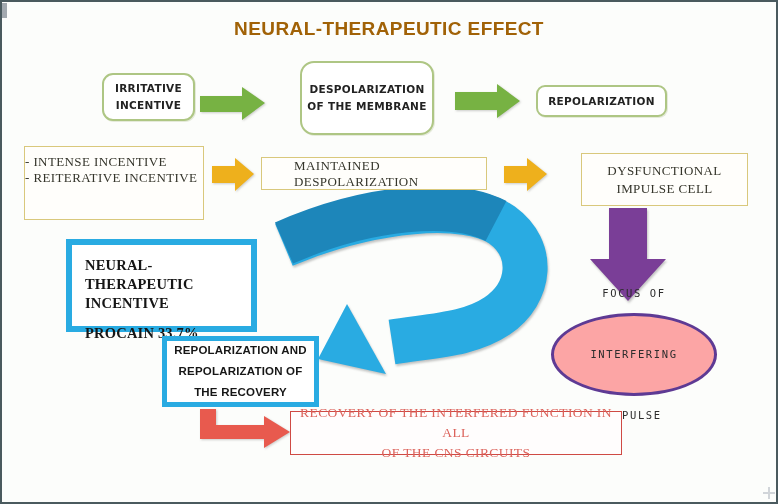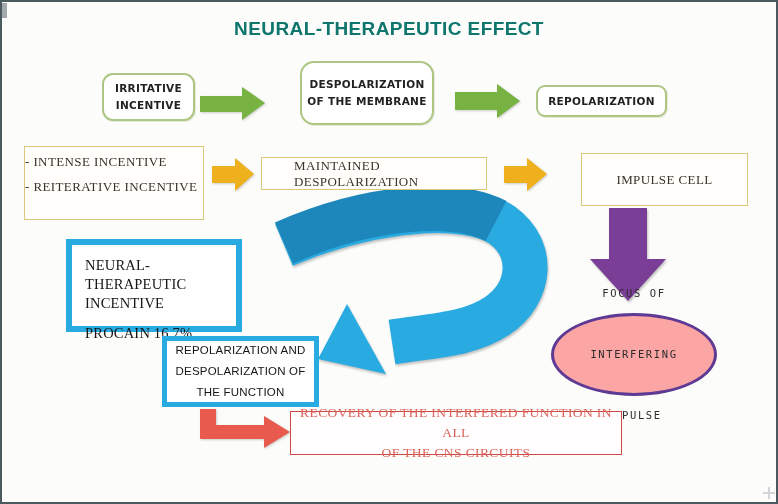--- a/index.html
+++ b/index.html
@@ -4,63 +4,63 @@
 <style>
   html,body{margin:0;padding:0;background:#e9e9e9;}
   .canvas{
     position:relative;width:774px;height:500px;margin:0;
     background:#fcfdfb;border:2px solid #4a5a5e;overflow:hidden;
     font-family:"Liberation Sans",sans-serif;
   }
   .abs{position:absolute;box-sizing:border-box;}
   .title{
     left:0;top:16px;width:100%;text-align:center;
-    font-size:19px;font-weight:bold;letter-spacing:.4px;color:#0f766e;
+    font-size:19px;font-weight:bold;letter-spacing:.4px;color:#a16207;
     font-family:"Liberation Sans",sans-serif;
   }
   
   .gbox{
     border:2px solid #aec684;border-radius:11px;background:#fff;
     display:flex;flex-direction:column;justify-content:center;align-items:center;
     font-family:"DejaVu Sans",sans-serif;font-weight:bold;font-size:10.5px;
     color:#222;letter-spacing:.3px;line-height:1.6;text-align:center;
     box-shadow:1px 1px 0 rgba(160,180,120,.25);
   }
   .g1{left:100px;top:71px;width:93px;height:48px;}
-  .g2{left:298px;top:59px;width:134px;height:64px;border-radius:14px;}
+  .g2{left:298px;top:59px;width:134px;height:74px;border-radius:14px;}
   .g3{left:534px;top:83px;width:131px;height:32px;border-radius:9px;}
   
   .ybox{
     border:1.5px solid #d9c87c;background:#fffefb;color:#35352b;
     font-family:"Liberation Serif",serif;font-size:13px;letter-spacing:.4px;
   }
   .y1{left:22px;top:144px;width:180px;height:74px;padding:7px 4px 0 0;line-height:1.25;}
-  .y1 .item2{margin-top:9px;font-family:Liberation Serif, serif;}
+  .y1 .item2{font-family:Liberation Serif, serif;}
   .y2{left:259px;top:155px;width:226px;height:33px;display:flex;align-items:center;justify-content:center;padding-left:32px;}
   .y3{left:579px;top:151px;width:167px;height:53px;display:flex;flex-direction:column;align-items:center;justify-content:center;line-height:1.35;text-align:center;}
   
   .ellipse{
     left:549px;top:311px;width:166px;height:83px;border:3px solid #5e3a94;border-radius:50%;
     background:#fca5a5;display:flex;flex-direction:column;align-items:center;justify-content:center;
     font-family:"DejaVu Sans Mono",monospace;font-size:10.5px;letter-spacing:1.6px;
     color:#2d2d2d;line-height:1.65;text-align:center;gap:44px;
   }
   
   .bbox{background:#fff;border-style:solid;border-color:#29abe2;color:#161616;}
   .b1{
-    left:64px;top:237px;width:176px;height:93px;border-width:6px;
+    left:64px;top:237px;width:191px;height:93px;border-width:6px;
     padding:11px 6px 0 13px;
-    font-family:"Liberation Serif",serif;font-weight:normal;font-size:14.5px;
+    font-family:"Liberation Serif",serif;font-weight:bold;font-size:14.5px;
     letter-spacing:.2px;line-height:1.3;
   }
   .b1 .procain{margin-top:11px;}
   .b2{
     left:160px;top:334px;width:157px;height:71px;border-width:5px;
     display:flex;flex-direction:column;align-items:center;justify-content:center;
-    font-family:"Liberation Sans",sans-serif;font-weight:normal;font-size:11.5px;
+    font-family:"Liberation Sans",sans-serif;font-weight:bold;font-size:11.5px;
     line-height:1.8;letter-spacing:.2px;text-align:center;
   }
   
   .rbox{
     left:288px;top:409px;width:332px;height:44px;border:1.5px solid #cf4a44;background:#fffdfd;
     display:flex;flex-direction:column;align-items:center;justify-content:center;
     font-family:"Liberation Serif",serif;font-size:13.5px;color:#dc625b;
     letter-spacing:.4px;line-height:1.5;text-align:center;
   }
   svg.arrows{position:absolute;left:0;top:0;width:774px;height:500px;pointer-events:none;}
@@ -111,38 +111,39 @@
   </div>
 
   <div class="abs ybox y1">
     <div>- INTENSE INCENTIVE</div>
     <div class="item2">- REITERATIVE INCENTIVE</div>
   </div>
   <div class="abs ybox y2">
     <span>MAINTAINED DESPOLARIZATION</span>
   </div>
   <div class="abs ybox y3">
+    <span>DYSFUNCTIONAL</span>
     <span>IMPULSE CELL</span>
   </div>
 
   <div class="abs ellipse">
     <span>FOCUS OF</span>
     <span>INTERFERING</span>
     <span>IMPULSE</span>
   </div>
 
   <div class="abs bbox b1">
     <div>NEURAL-THERAPEUTIC</div>
     <div>INCENTIVE</div>
-    <div class="procain">PROCAIN 16.7%</div>
+    <div class="procain">PROCAIN 33.7%</div>
   </div>
   <div class="abs bbox b2">
     <span>REPOLARIZATION AND</span>
-    <span>DESPOLARIZATION OF</span>
-    <span>THE FUNCTION</span>
+    <span>REPOLARIZATION OF</span>
+    <span>THE RECOVERY</span>
   </div>
 
   <div class="abs rbox">
     <span>RECOVERY OF THE INTERFERED FUNCTION IN ALL</span>
     <span>OF THE CNS CIRCUITS</span>
   </div>
 
   <div class="abs tl-artifact"></div>
   <div class="abs br-artifact"></div>
 

